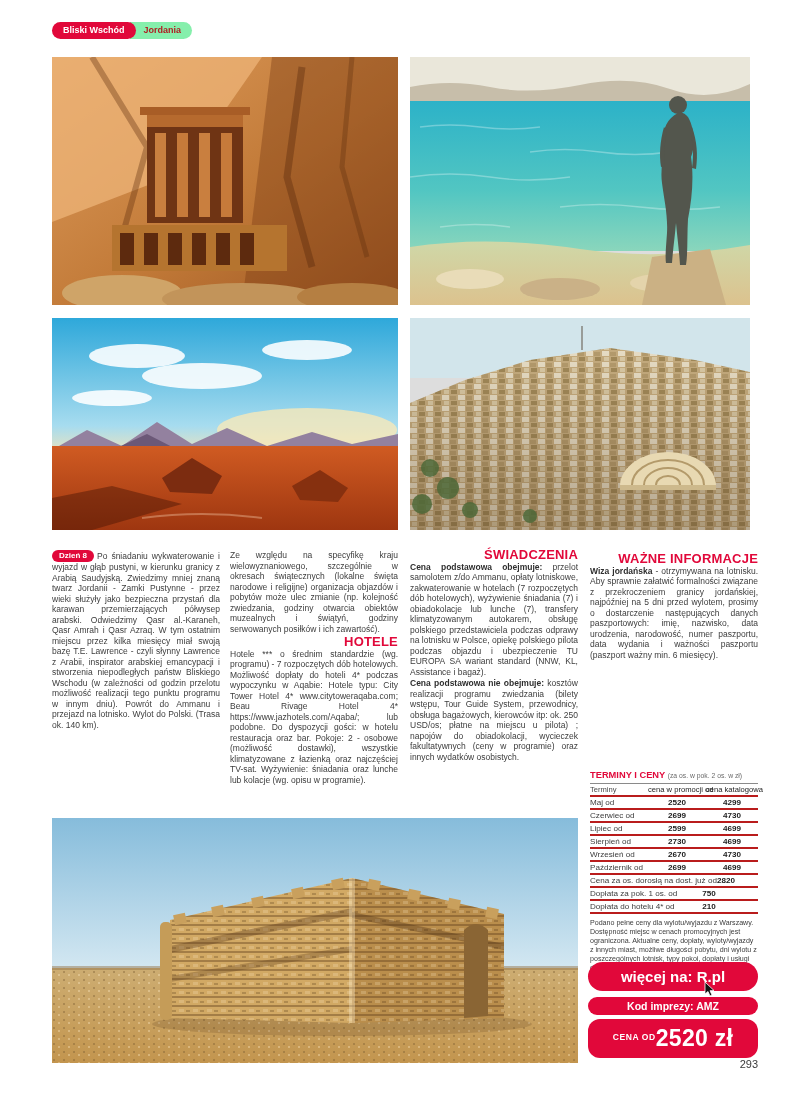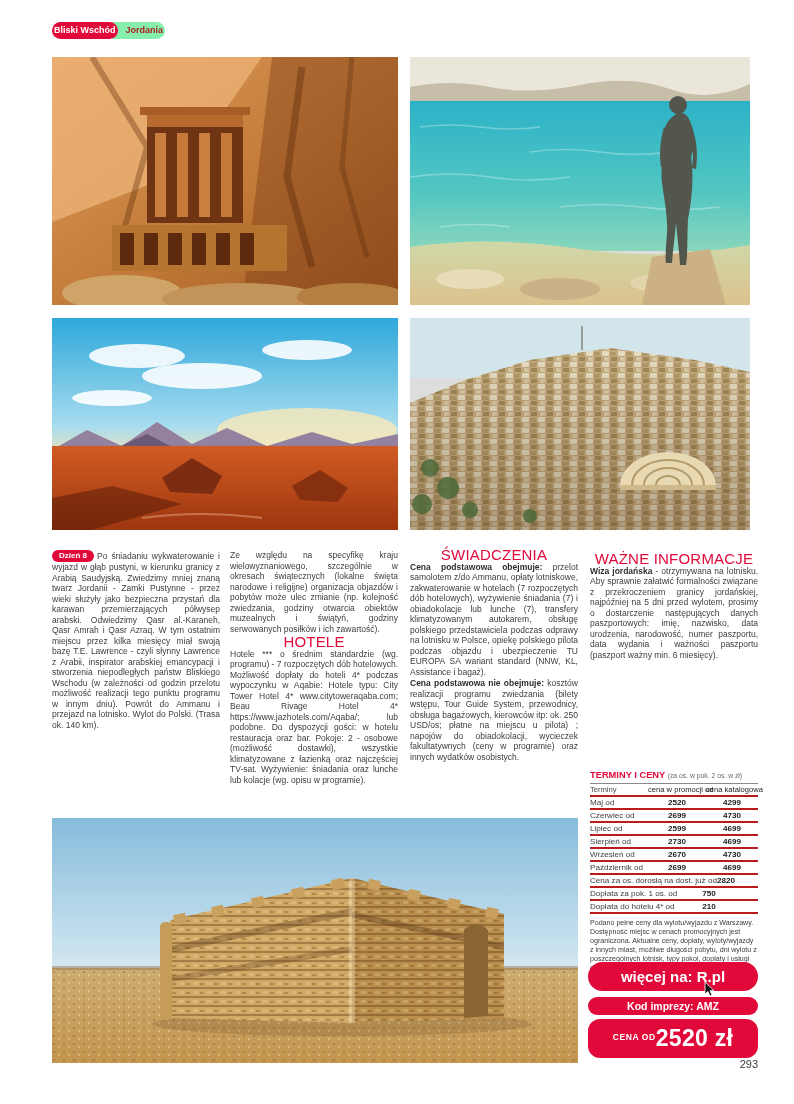--- a/index.html
+++ b/index.html
@@ -5,32 +5,32 @@
   * { margin:0; padding:0; box-sizing:border-box; }
   html,body { background:#ffffff; }
   body {
     width:794px; height:1104px; position:relative; overflow:hidden;
     font-family:"Liberation Sans", sans-serif; color:#3c3c3c;
   }
   .abs { position:absolute; }
 
   
   .tags { left:52px; top:22px; display:flex; align-items:center; }
-  .tag { font-size:9px; font-weight:bold; height:17px; line-height:17px; padding:0 2px; white-space:nowrap; }
+  .tag { font-size:9px; font-weight:bold; height:17px; line-height:17px; padding:0 11px; white-space:nowrap; }
   .tag-red { background:#e1083a; color:#fff; border-radius:9px; position:relative; z-index:2; }
   .tag-amber { background:#86efac; color:#b01e23; border-radius:0 9px 9px 0; margin-left:-6px; padding-left:14px; z-index:1; }
 
   
   .photo { overflow:hidden; background:#ddd; }
   .photo svg { display:block; width:100%; height:100%; }
 
   
   .col { width:168px; font-size:8.5px; line-height:10.5px; text-align:justify; color:#3c3c3c; }
   .col p { margin:0 0 1px 0; }
-  .heading { color:#e1083a; font-weight:normal; font-size:15px; margin:3px 0 1px 0; text-align:center; letter-spacing:.2px; }
+  .heading { color:#e1083a; font-weight:bold; font-size:13px; margin:3px 0 1px 0; text-align:right; letter-spacing:.2px; }
   .day-badge {
     display:inline-block; background:#e1083a; color:#fff; font-weight:bold; font-size:8px;
     border-radius:8px; padding:1px 7px 2px; line-height:9px; margin-right:3px; vertical-align:1px;
   }
   b { color:#2e2e2e; }
 
   
   .pricing { left:590px; top:770px; width:168px; }
   .pr-title { font-size:9.3px; font-weight:bold; color:#e1083a; }
   .pr-title .note { font-weight:normal; color:#6a6a6a; font-size:6.8px; letter-spacing:0; }

